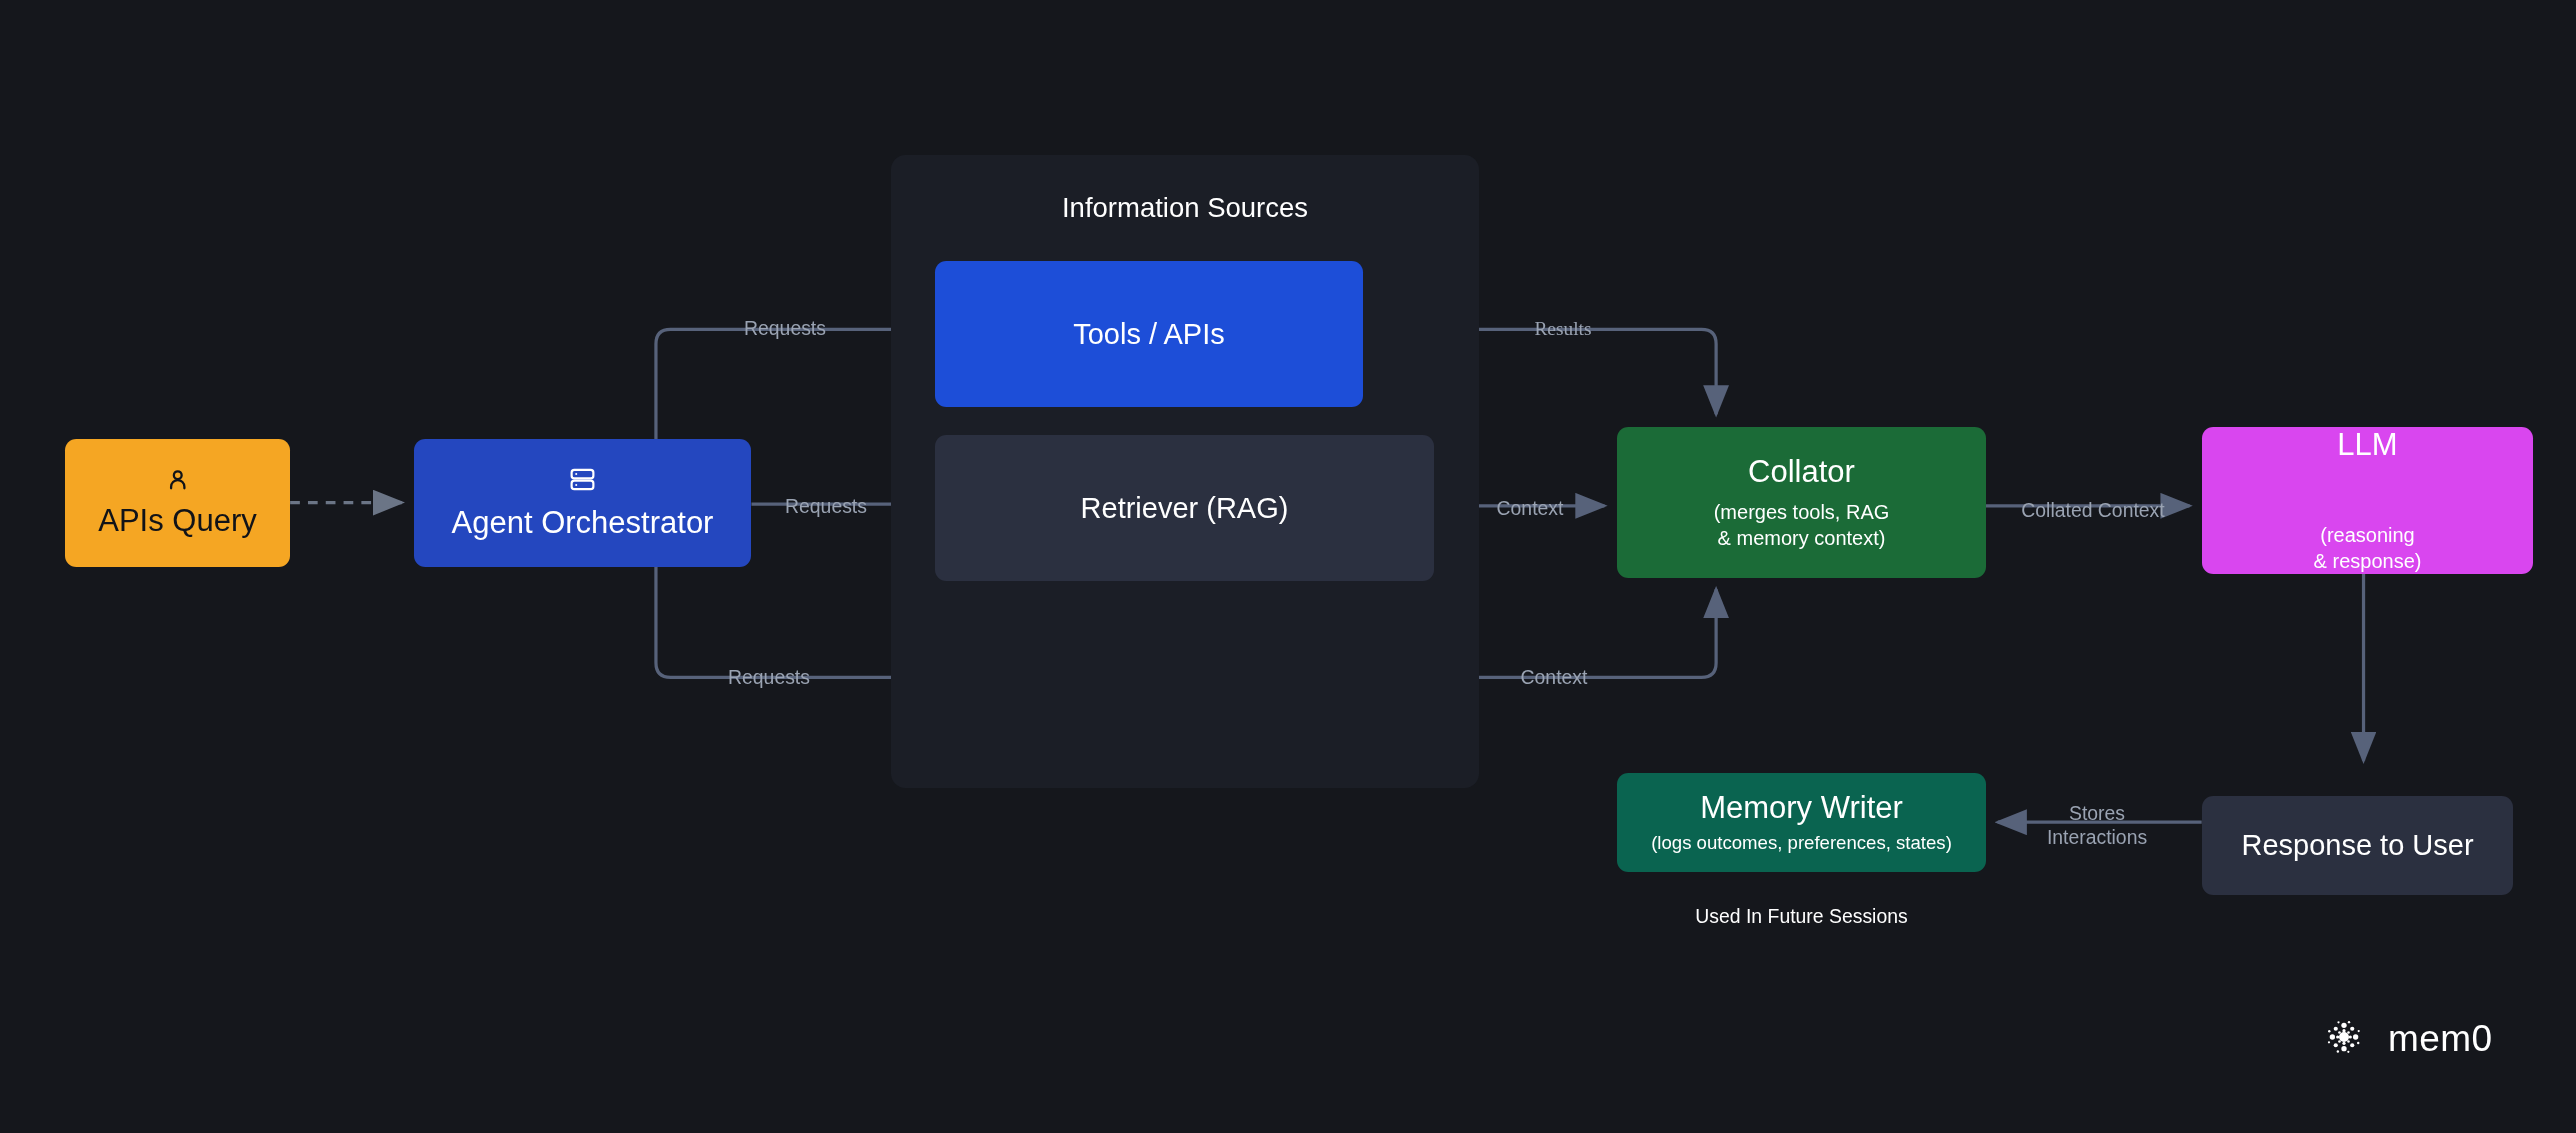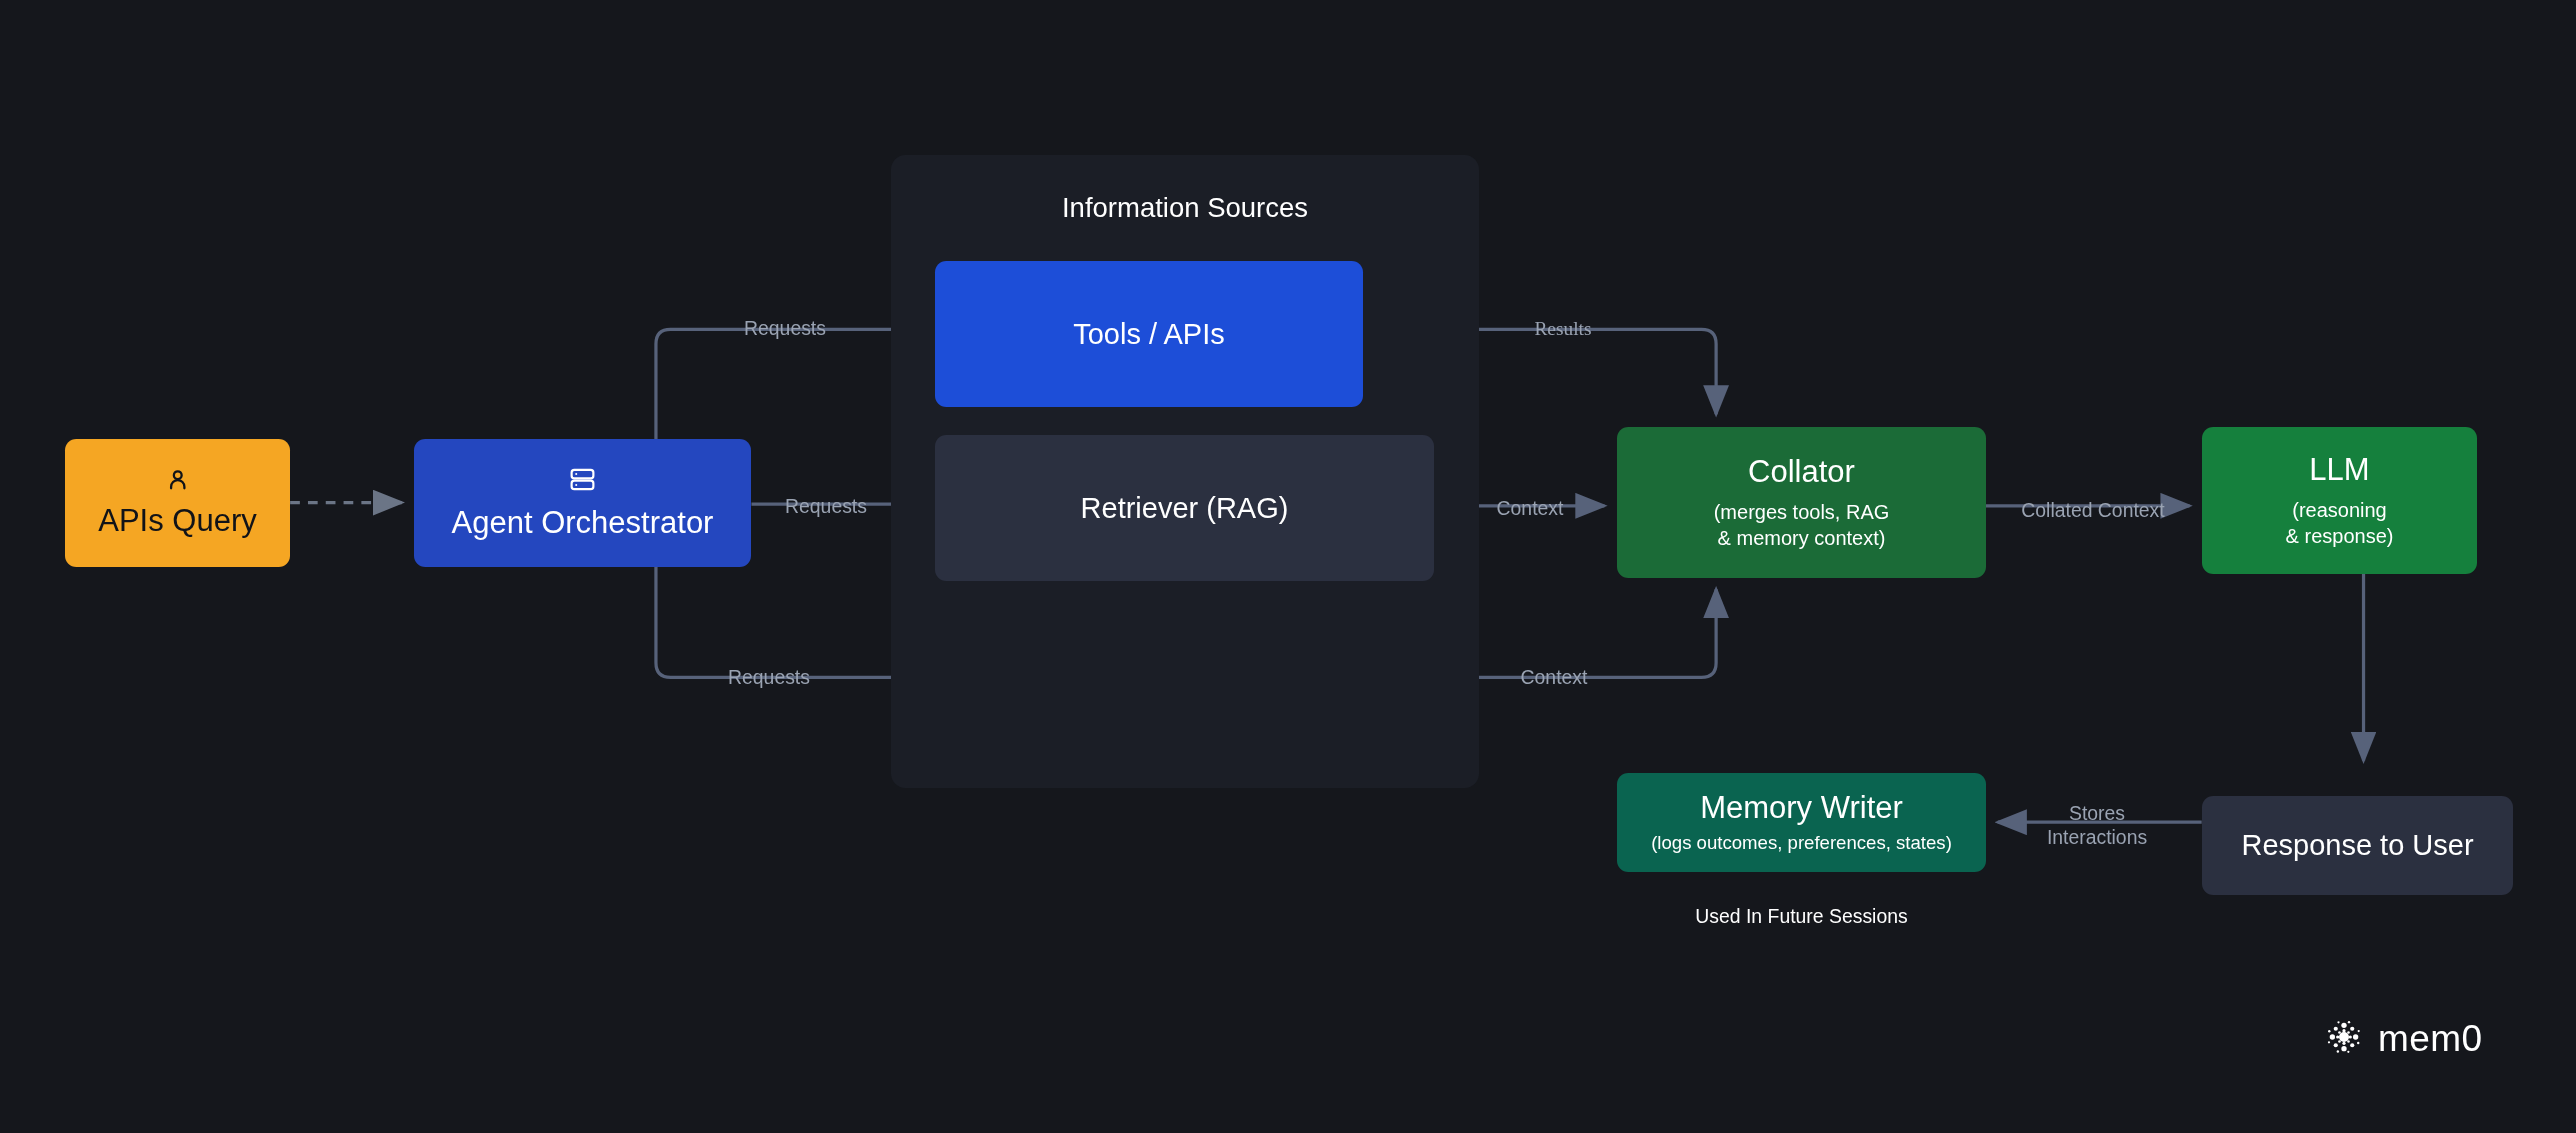--- a/index.html
+++ b/index.html
@@ -100,23 +100,24 @@
 
   #node-collator {
     left: 1617px; top: 427px; width: 369px; height: 151px;
     background: #1b6b37;
     border-radius: 11.3px;
   }
   #node-collator .title { font-size: 31px; }
   #node-collator .subtitle { font-size: 20px; }
 
   #node-llm {
-    left: 2202px; top: 427px; width: 275px; height: 147px;
-    background: #15803d;
-    border-radius: 11.3px;
+    left: 2202px; top: 427px; width: 331px; height: 147px;
+    background: #d946ef;
+    border-radius: 11.3px;
+    justify-content: space-between;
   }
   #node-llm .title { font-size: 31px; }
   #node-llm .subtitle { font-size: 20px; }
 
   #node-memory-writer {
     left: 1617px; top: 773px; width: 369px; height: 99px;
     background: #0a6450;
     border-radius: 11.3px;
   }
   #node-memory-writer .title { font-size: 31px; }
@@ -168,21 +169,21 @@
   .node { z-index: 3; }
   .edge-label { z-index: 5; }
   #brand-logo { z-index: 6; }
 
   
   #brand-logo {
     position: absolute;
     left: 2323px; top: 1016px;
     display: flex;
     align-items: center;
-    gap: 13px;
+    gap: 23px;
   }
   #brand-logo .brand-text {
     font-size: 37px;
     color: #ffffff;
     letter-spacing: 0.4px;
     font-weight: 400;
   }
 </style>
 </head>
 <body>

